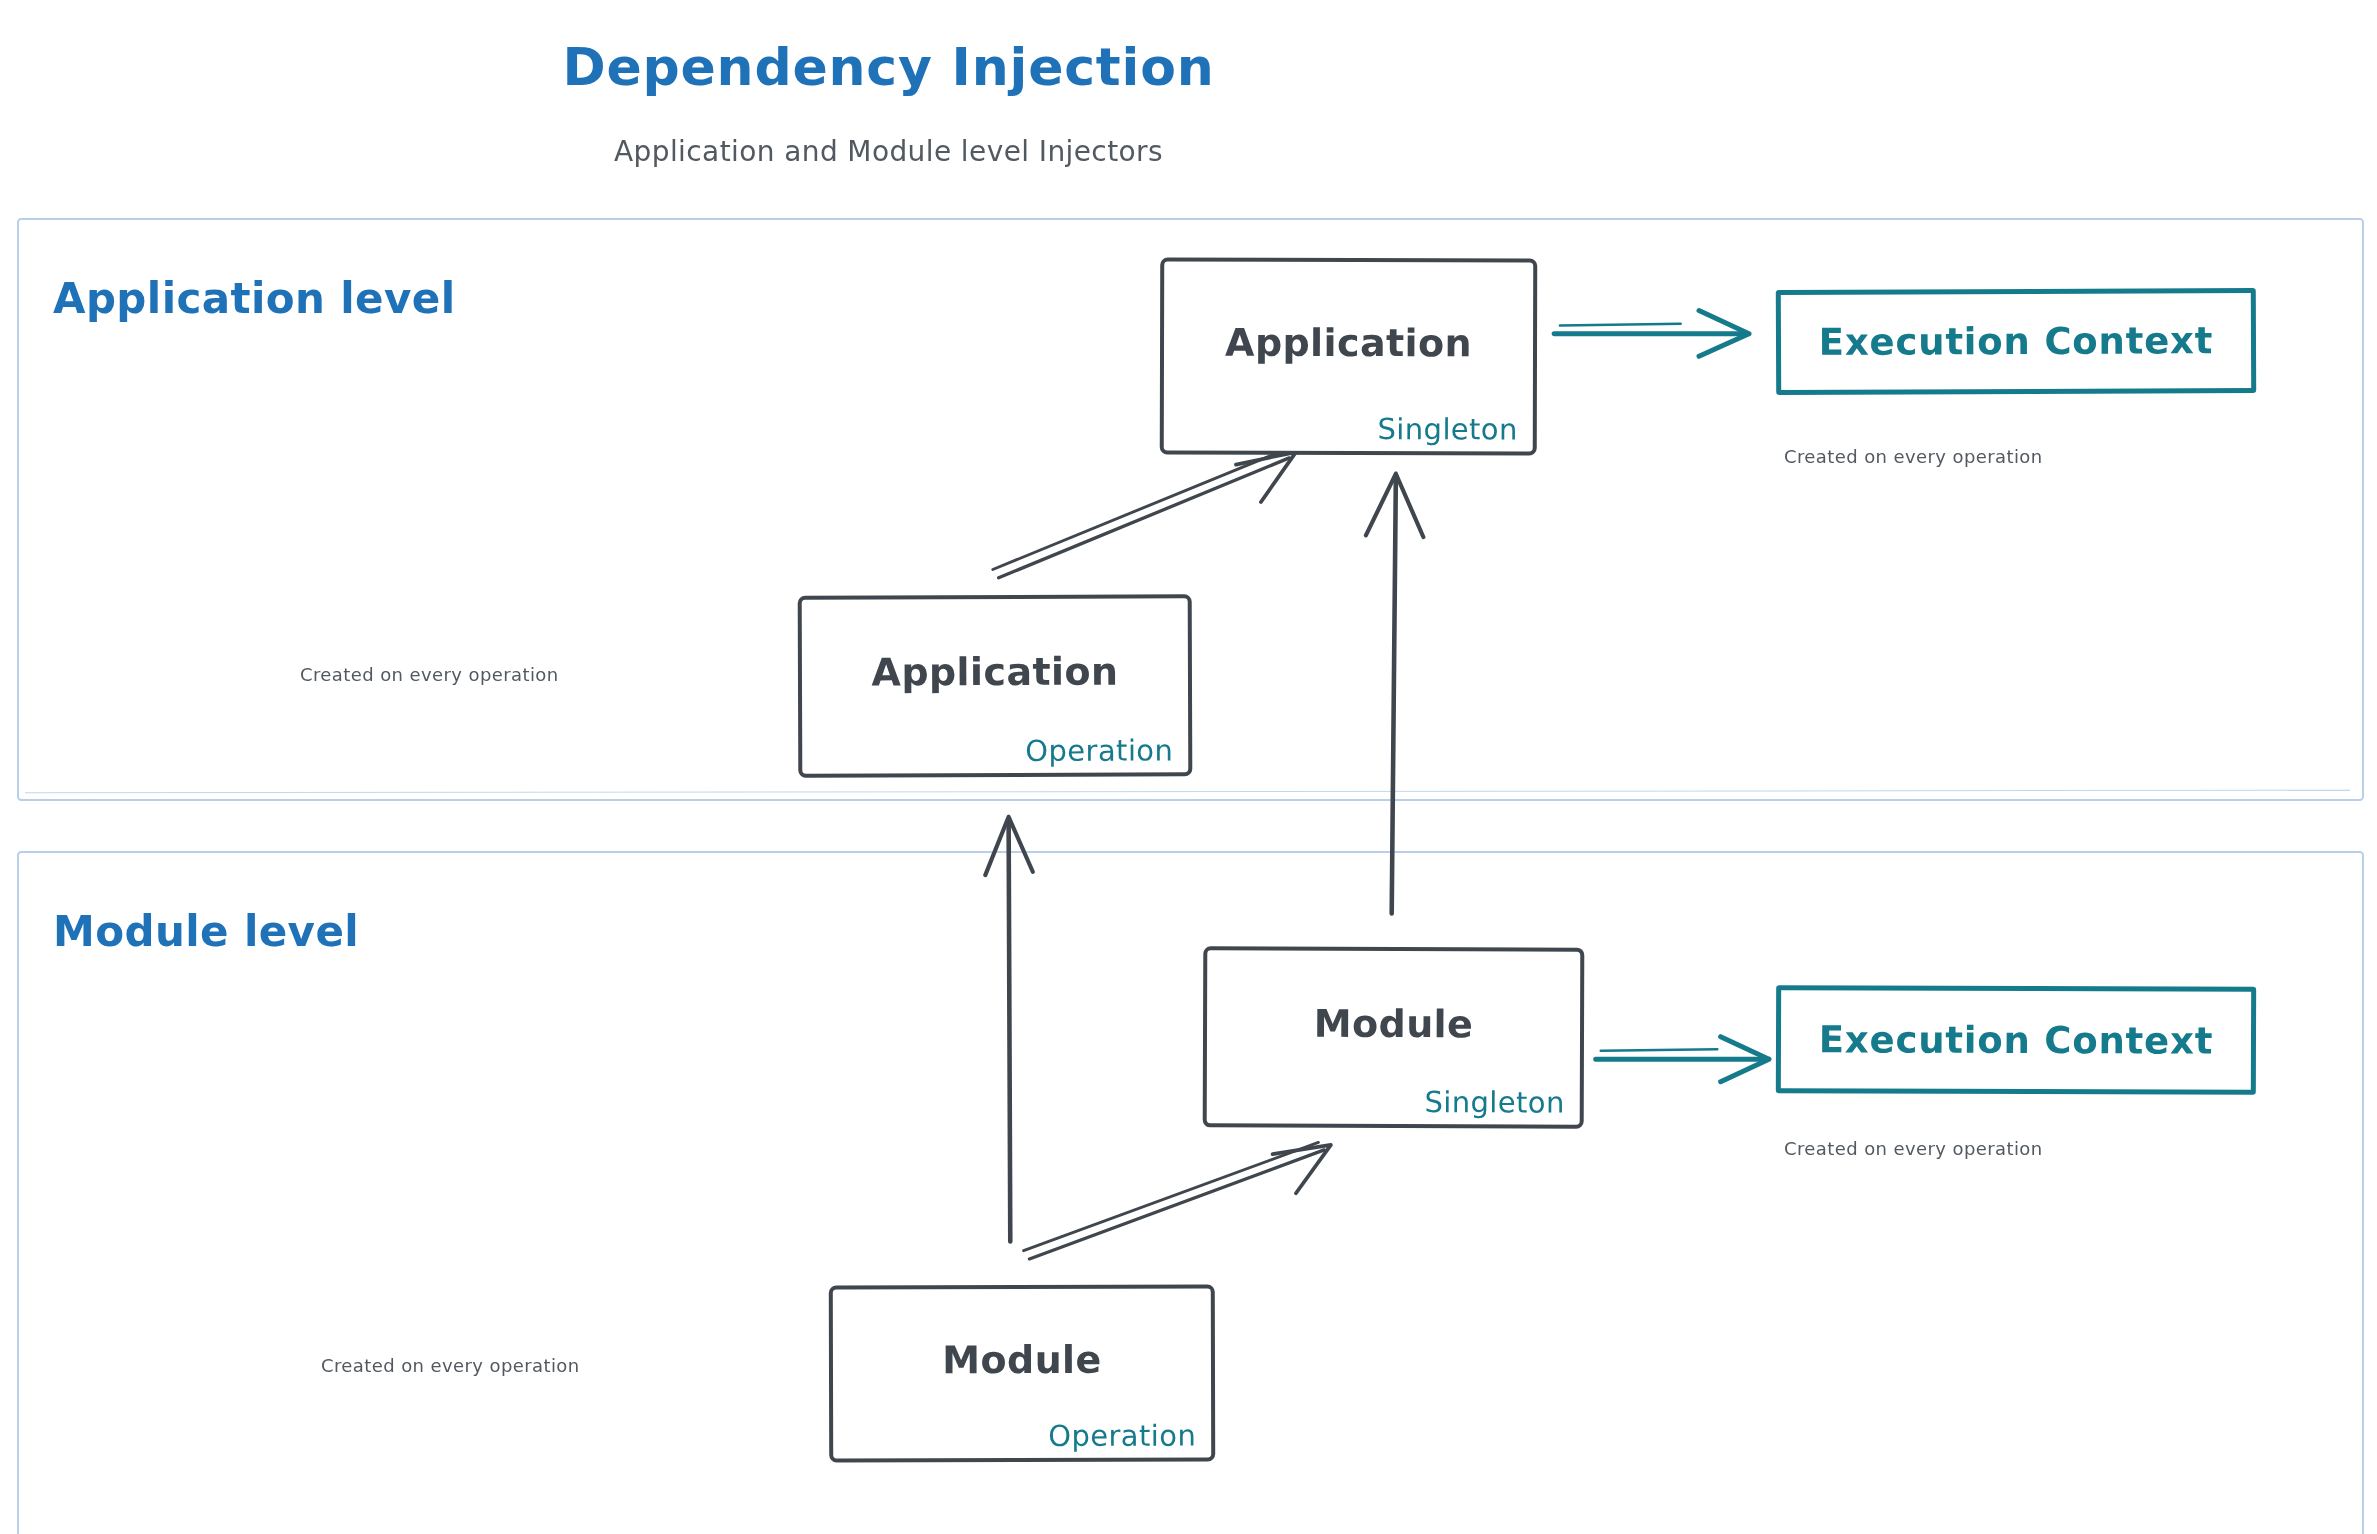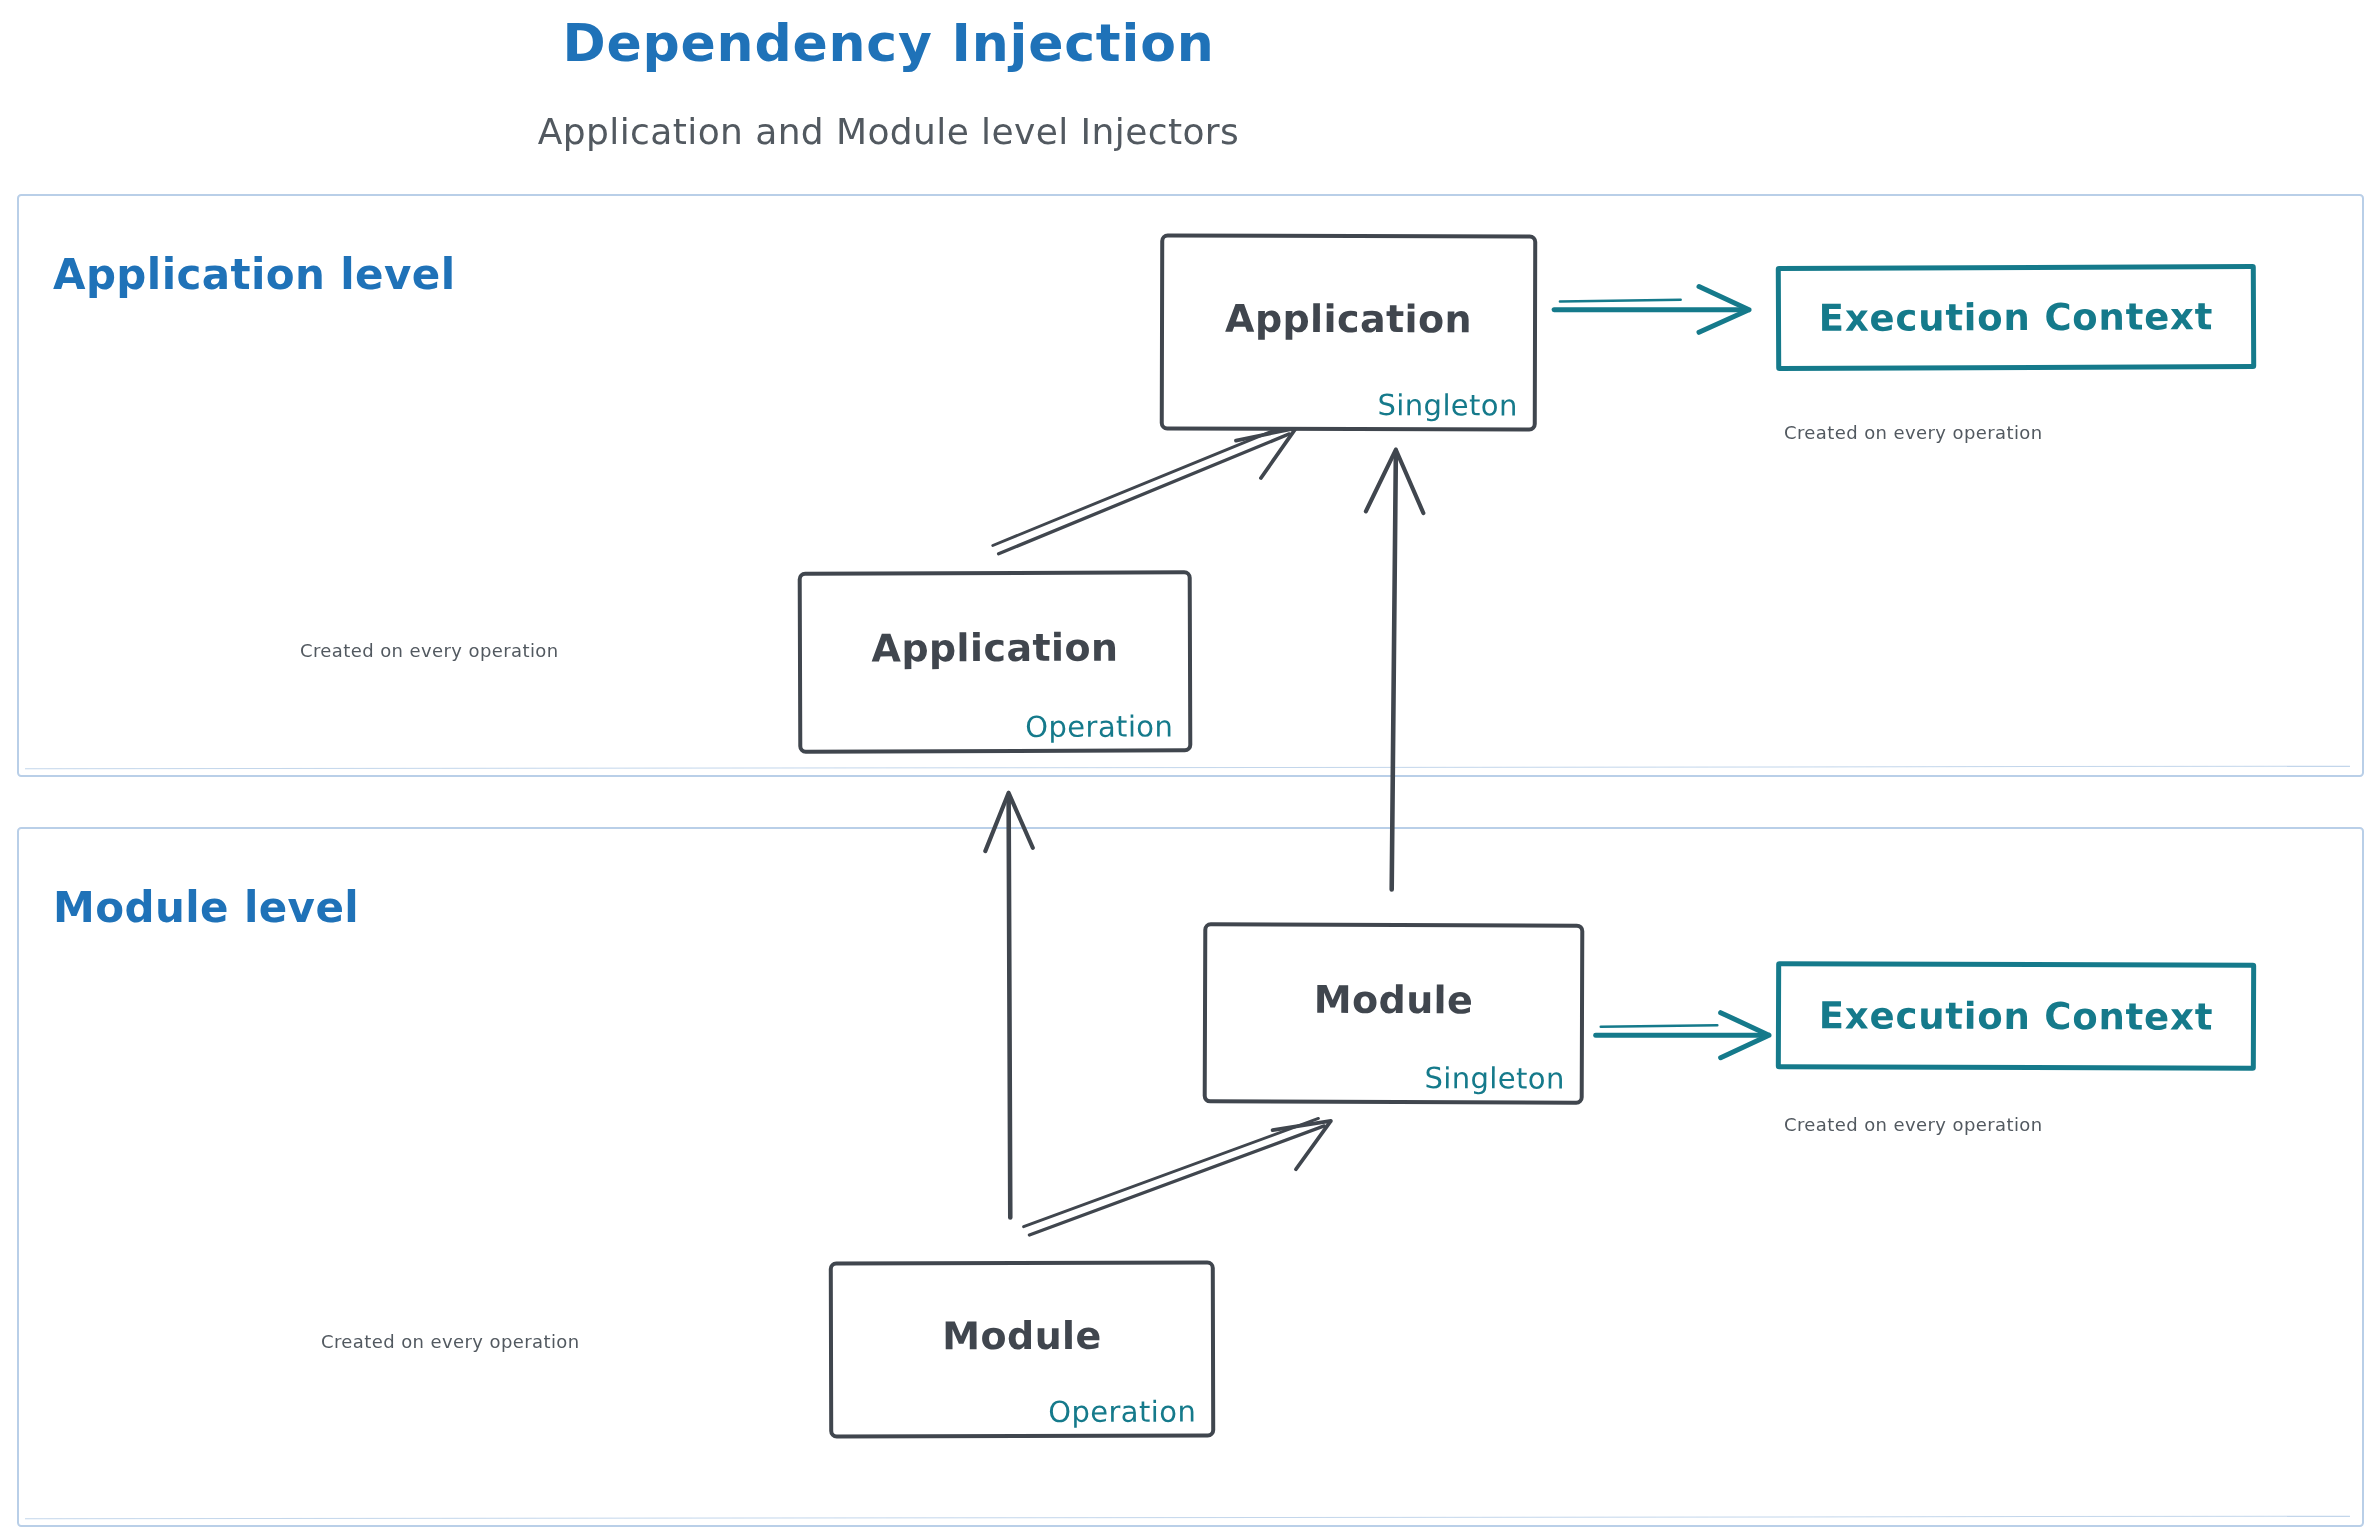--- a/index.html
+++ b/index.html
@@ -5,30 +5,30 @@
   :root{
     --blue:#1f72b8;
     --teal:#157a8b;
     --dark:#40464e;
     --gray:#525960;
     --container-border:#b9cfe8;
   }
   *{box-sizing:border-box;margin:0;padding:0;}
   html,body{width:2377px;height:1534px;background:#ffffff;overflow:hidden;}
   body{font-family:"DejaVu Sans","Liberation Sans",sans-serif;position:relative;color:var(--dark);}
-  .canvas{position:absolute;inset:0;}
+  .canvas{position:absolute;inset:0;margin-top:24px;}
 
   .title{
     position:absolute;top:13.3px;left:0;right:600px;
     text-align:center;font-size:52px;font-weight:bold;color:var(--blue);
     letter-spacing:0.8px;
   }
   .subtitle{
     position:absolute;top:111px;left:0;right:600px;
-    text-align:center;font-size:36px;color:var(--gray);letter-spacing:0.4px;
+    text-align:center;font-size:28px;color:var(--gray);letter-spacing:0.4px;
   }
 
   .level{
     position:absolute;border:2.1px solid var(--container-border);
     border-radius:4.2px;background:transparent;
   }
   .level::after{
     content:"";position:absolute;left:6.7px;right:11.7px;bottom:7.5px;
     border-bottom:1.7px solid var(--container-border);opacity:.85;
     transform:rotate(-.06deg);

